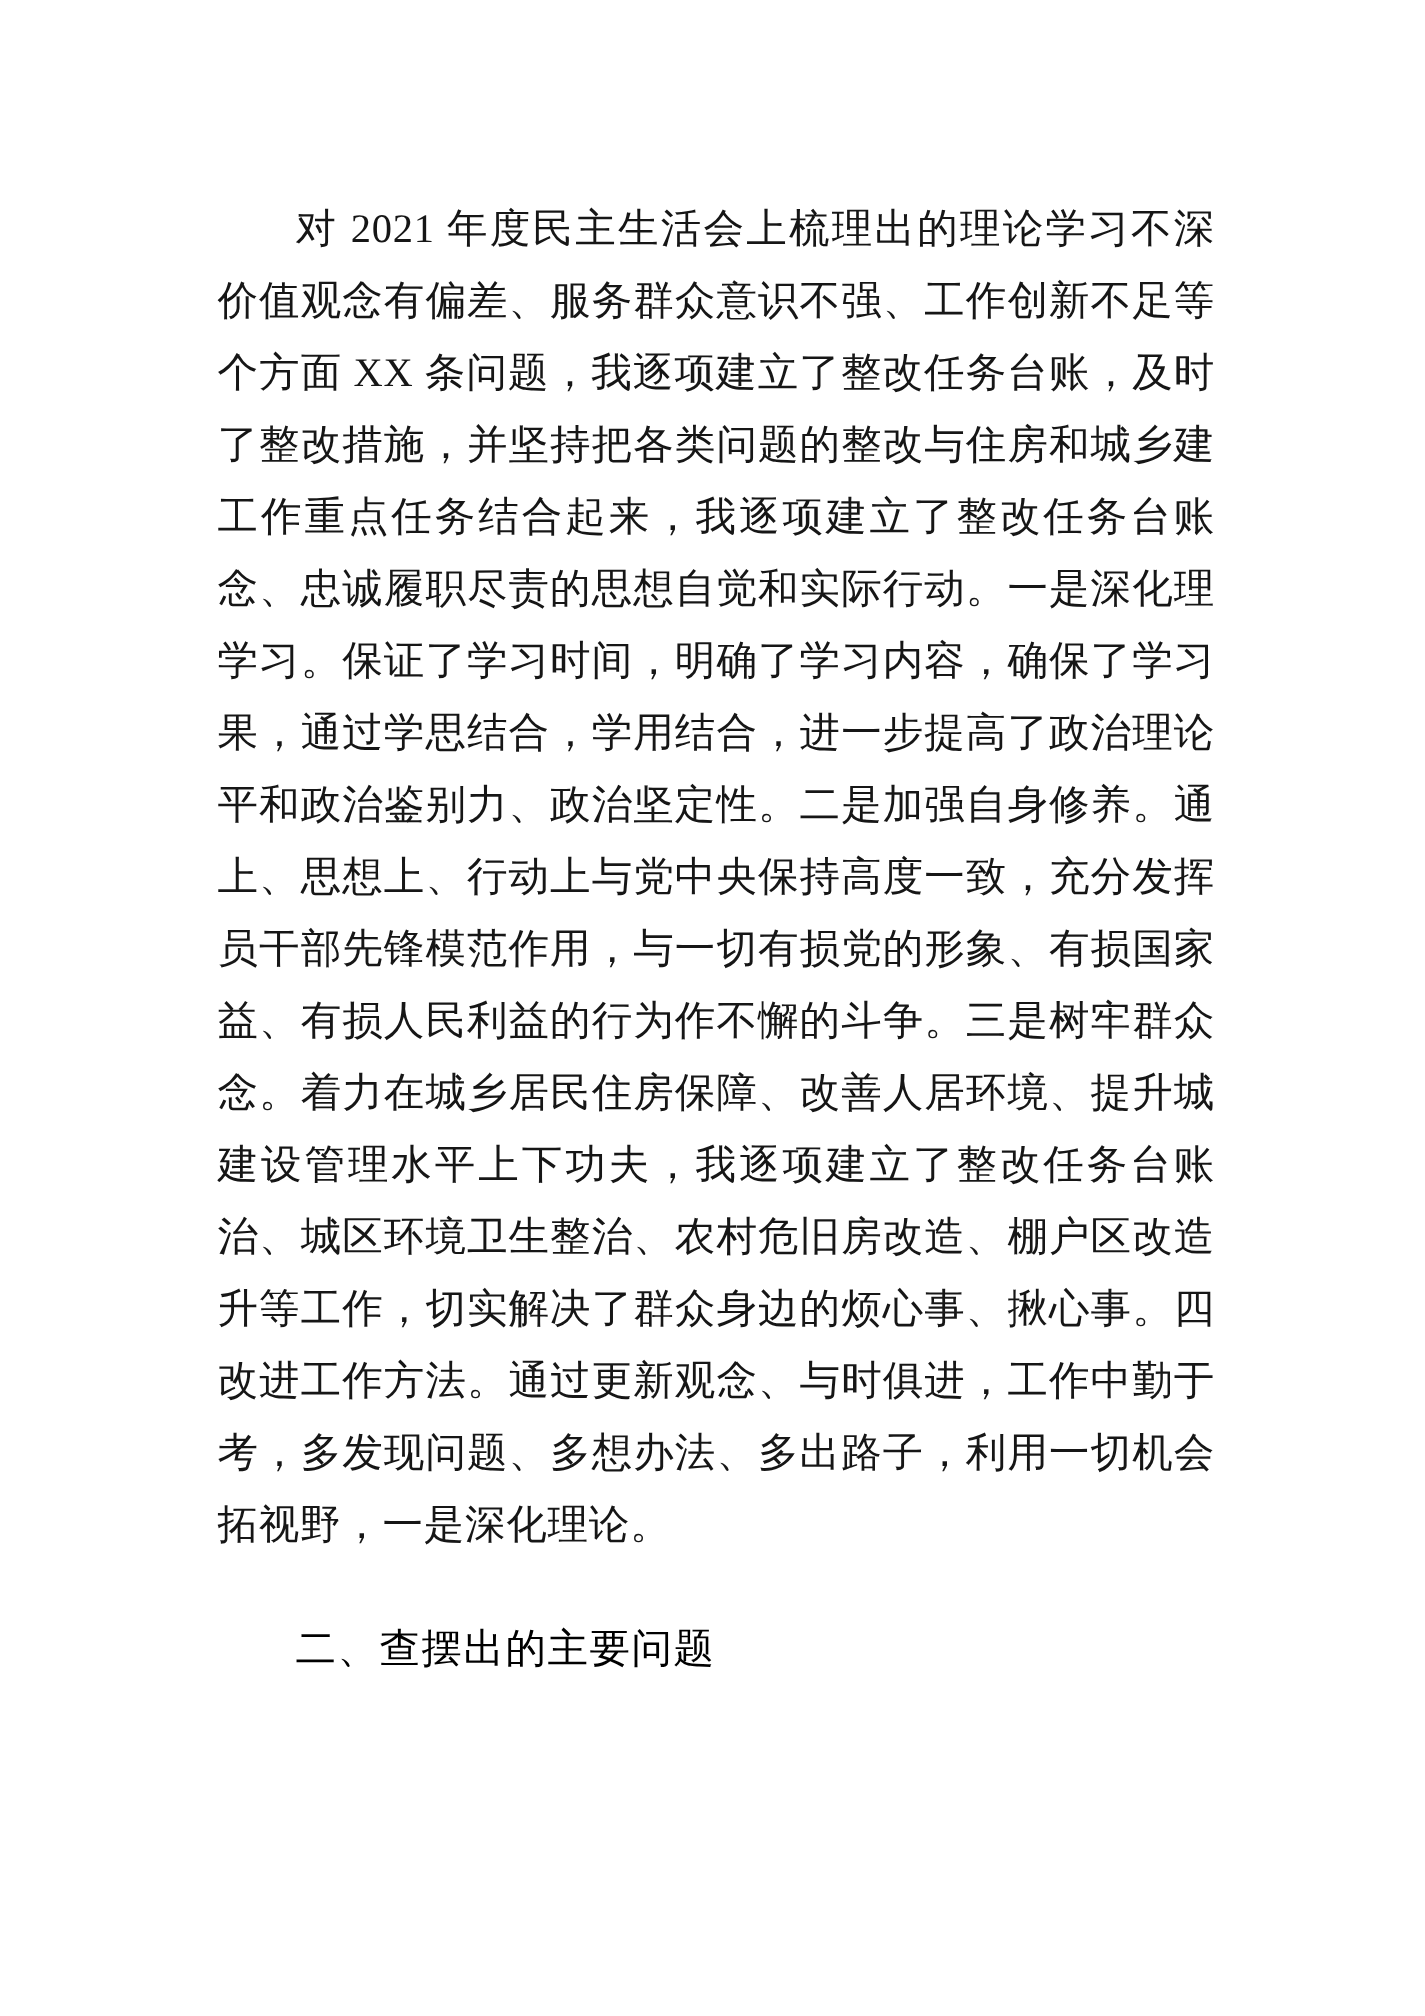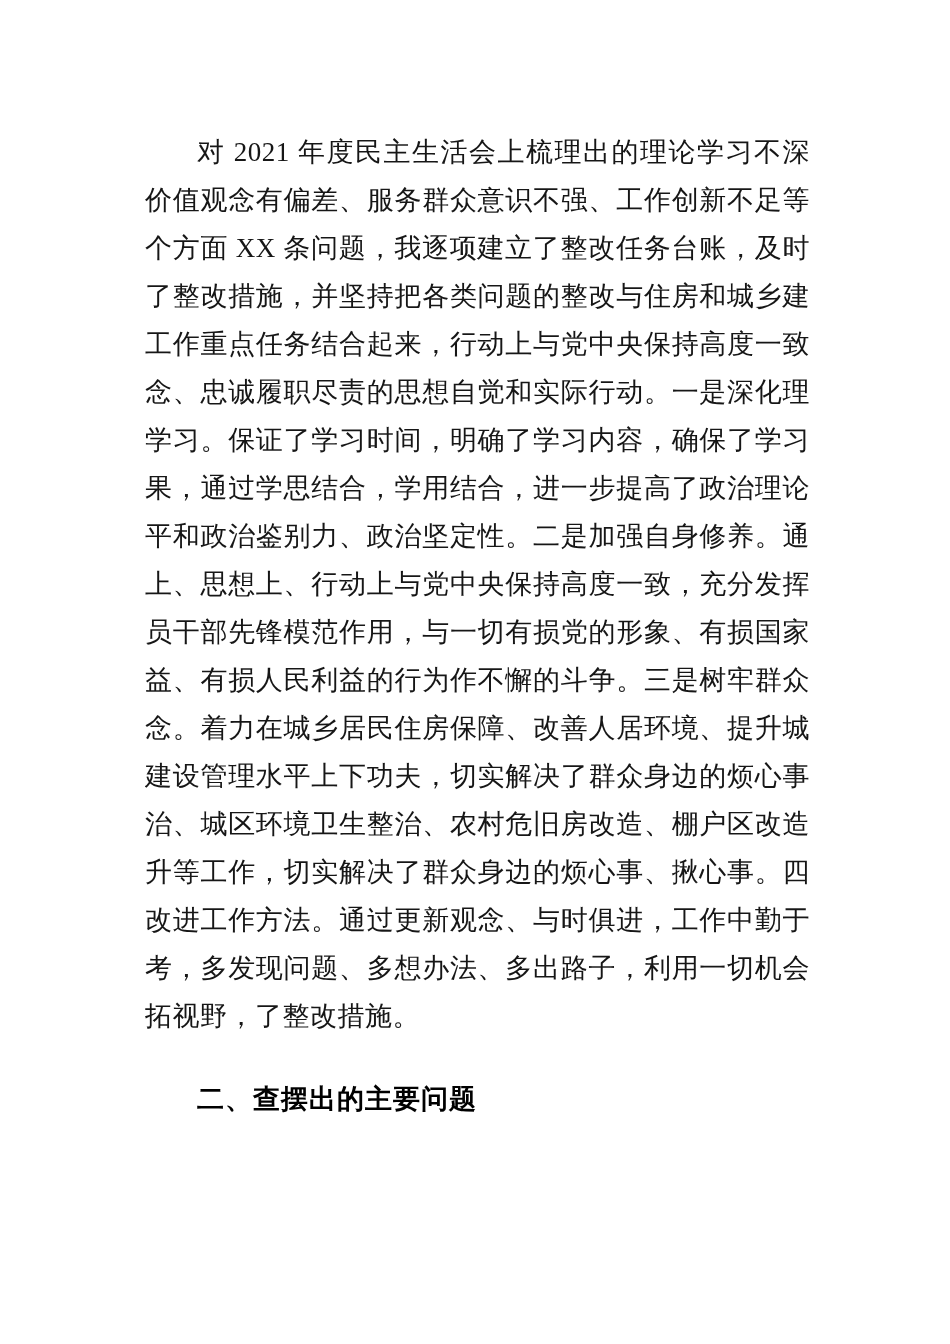--- a/index.html
+++ b/index.html
@@ -31,50 +31,50 @@
     height: 48px;
   }
   .line.indent {
     text-indent: 52px;
   }
   .line.no-justify {
     text-align-last: left;
   }
   .section-heading {
     font-family: "Liberation Sans", "DejaVu Sans", sans-serif;
-    font-weight: 700;
+    font-weight: 400;
     color: #000000;
     font-size: 27px;
     line-height: 48px;
     margin-top: 35px;
     text-indent: 52px;
     letter-spacing: 1px;
   }
 </style>
 </head>
 <body>
 
 <div class="page">
   <div class="body-text">
       <div class="line indent">对 2021 年度民主生活会上梳理出的理论学习不深入、</div>
       <div class="line">价值观念有偏差、服务群众意识不强、工作创新不足等 XX</div>
       <div class="line">个方面 XX 条问题，我逐项建立了整改任务台账，及时制定</div>
       <div class="line">了整改措施，并坚持把各类问题的整改与住房和城乡建设</div>
-      <div class="line">工作重点任务结合起来，行动上与党中央保持高度一致</div>
+      <div class="line">工作重点任务结合起来，我逐项建立了整改任务台账</div>
       <div class="line">念、忠诚履职尽责的思想自觉和实际行动。一是深化理论</div>
       <div class="line">学习。保证了学习时间，明确了学习内容，确保了学习效</div>
       <div class="line">果，通过学思结合，学用结合，进一步提高了政治理论水</div>
       <div class="line">平和政治鉴别力、政治坚定性。二是加强自身修养。通过</div>
       <div class="line">上、思想上、行动上与党中央保持高度一致，充分发挥党</div>
       <div class="line">员干部先锋模范作用，与一切有损党的形象、有损国家利</div>
       <div class="line">益、有损人民利益的行为作不懈的斗争。三是树牢群众观</div>
       <div class="line">念。着力在城乡居民住房保障、改善人居环境、提升城市</div>
-      <div class="line">建设管理水平上下功夫，切实解决了群众身边的烦心事</div>
+      <div class="line">建设管理水平上下功夫，我逐项建立了整改任务台账</div>
       <div class="line">治、城区环境卫生整治、农村危旧房改造、棚户区改造提</div>
       <div class="line">升等工作，切实解决了群众身边的烦心事、揪心事。四是</div>
       <div class="line">改进工作方法。通过更新观念、与时俱进，工作中勤于思</div>
       <div class="line">考，多发现问题、多想办法、多出路子，利用一切机会开</div>
-      <div class="line no-justify">拓视野，了整改措施。</div>
+      <div class="line no-justify">拓视野，一是深化理论。</div>
     </div>
 
   <div class="section-heading">二、查摆出的主要问题</div>
 
 </div>
 
 </body></html>

